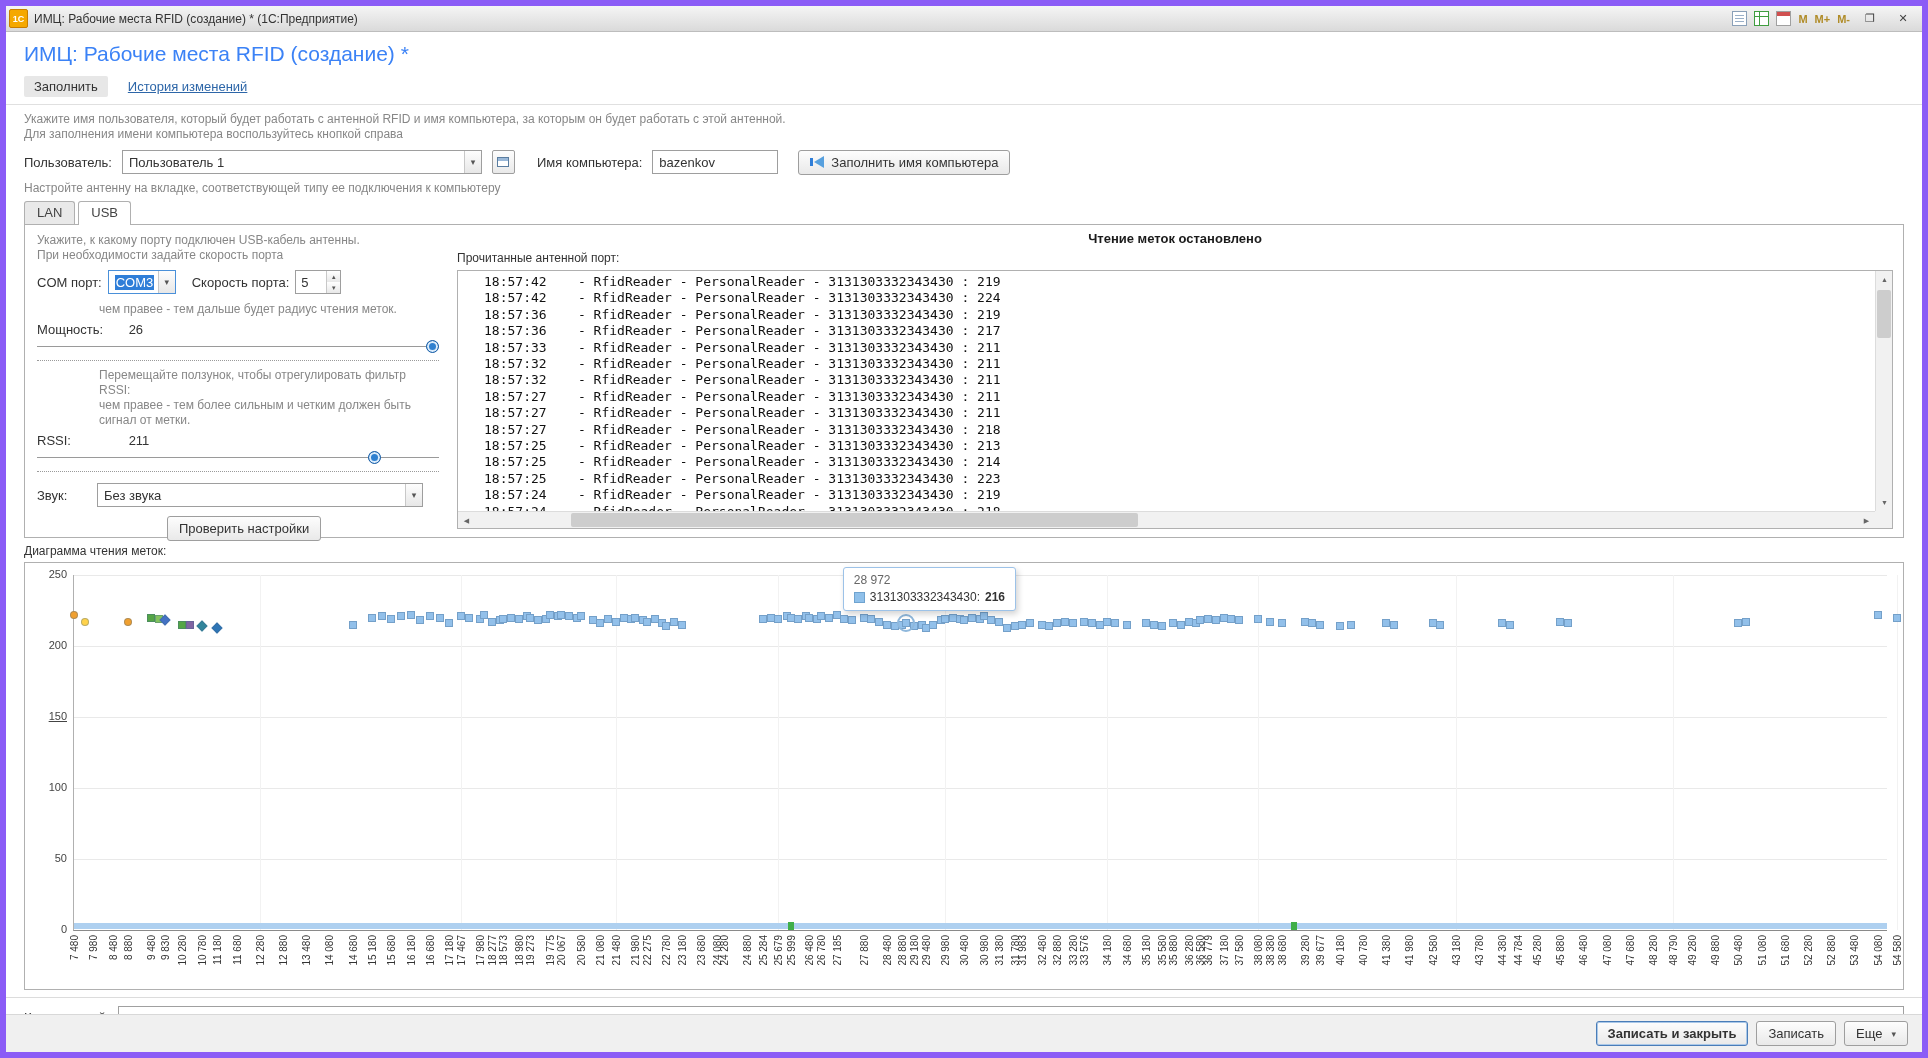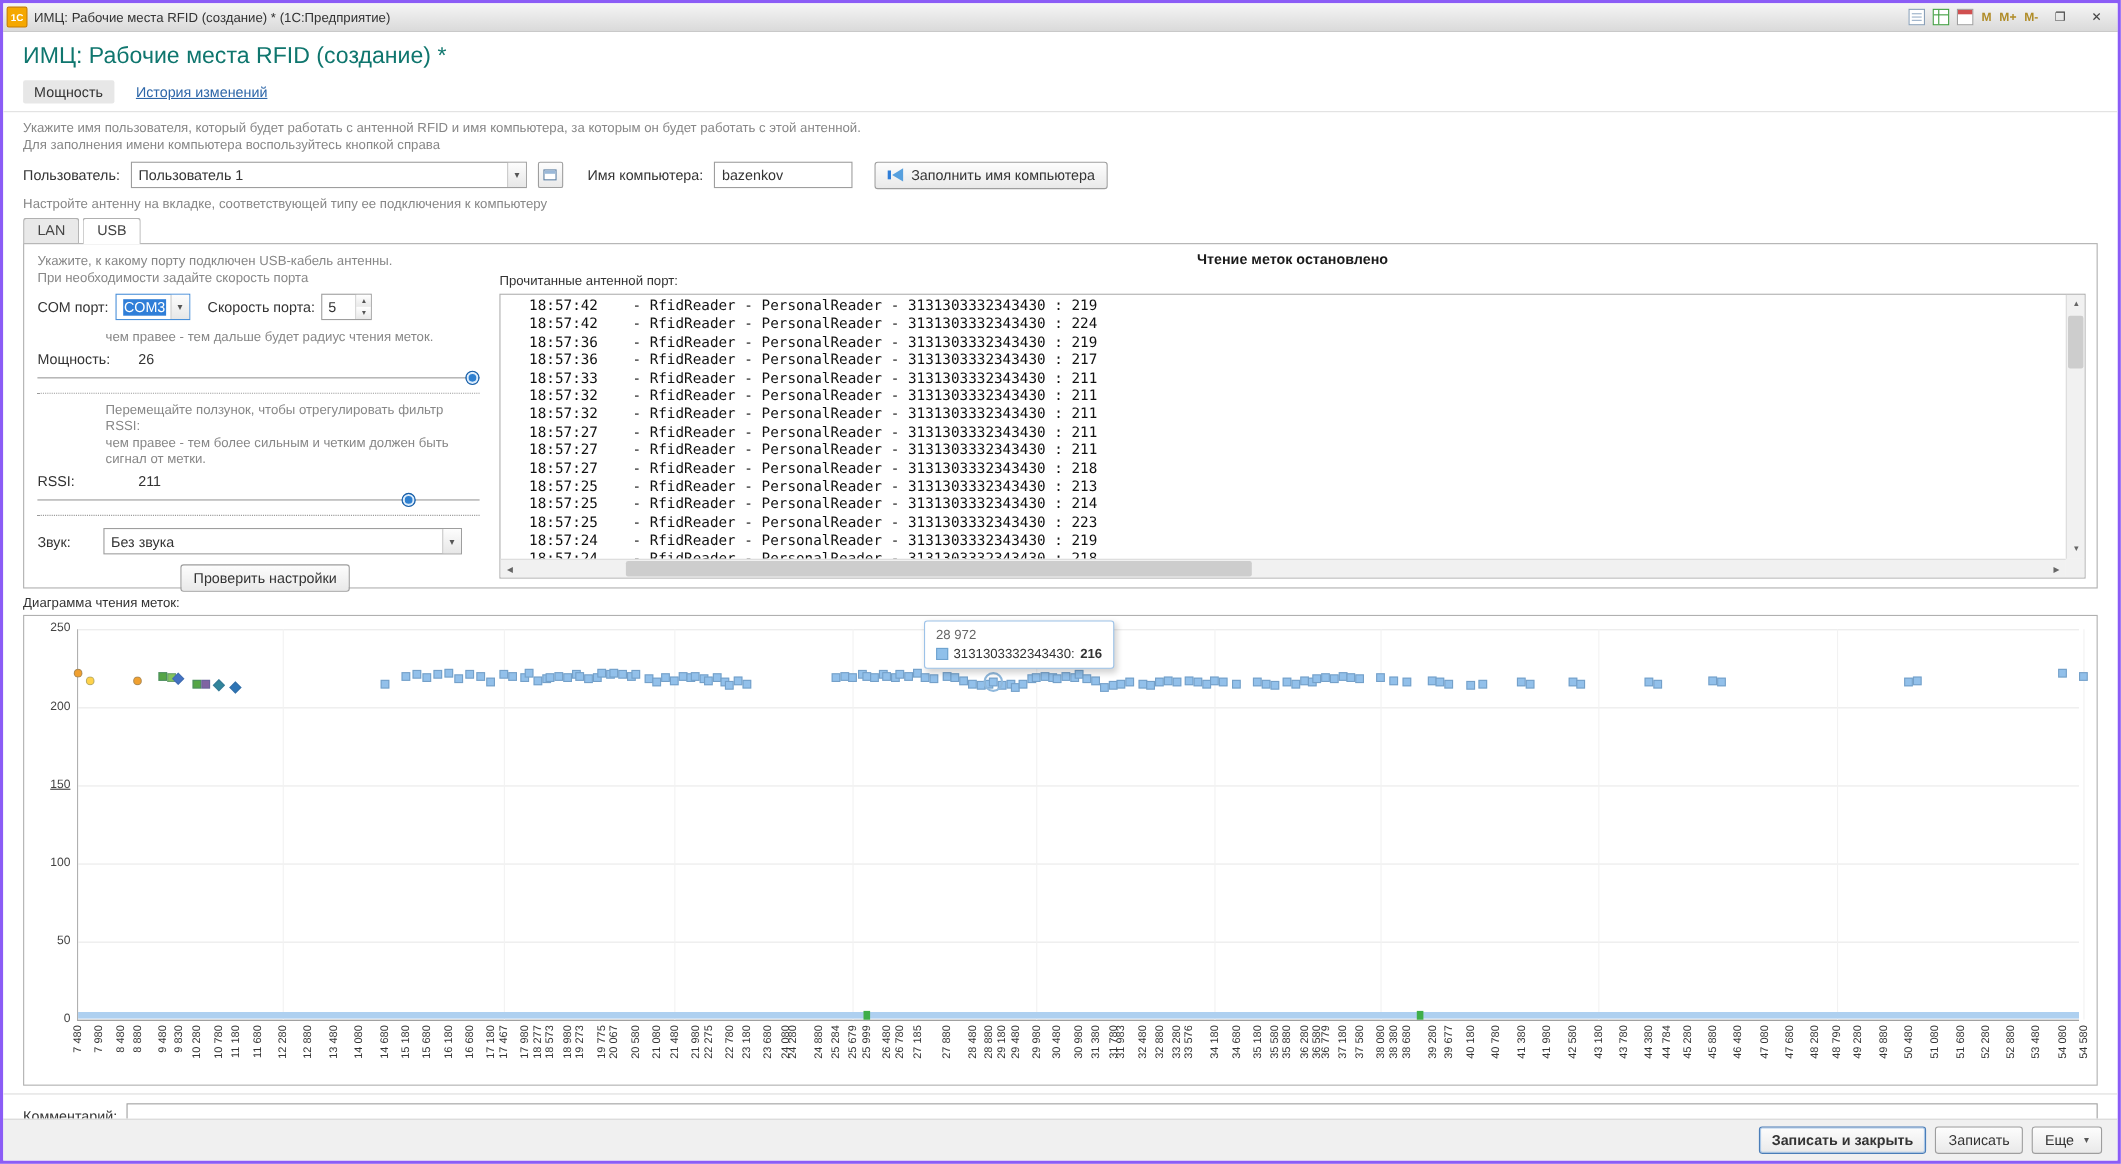--- a/index.html
+++ b/index.html
@@ -1,38 +1,38 @@
 <!DOCTYPE html>
 <html><head>
 <meta charset="utf-8">
 <style>
   * { box-sizing: border-box; }
   html,body { margin:0; padding:0; }
   body { width:1928px; height:1058px; background:#e8e8e8; font-family:"Liberation Sans","DejaVu Sans",sans-serif; font-size:13px; color:#333; overflow:hidden; }
-  .window { position:absolute; inset:0; border:3px solid #8b5cf6; background:#fff; display:flex; flex-direction:column; }
+  .window { position:absolute; inset:0; border:6px solid #8b5cf6; background:#fff; display:flex; flex-direction:column; }
 
   
   .titlebar { height:26px; flex:none; background:linear-gradient(#f5f5f5,#dadada); border-bottom:1px solid #bdbdbd; display:flex; align-items:center; padding:0 4px 0 3px; gap:6px; }
   .app-icon { width:19px; height:19px; background:#f5a800; border:1px solid #c87d00; border-radius:2px; color:#fff; font-weight:bold; font-size:9px; display:flex; align-items:center; justify-content:center; flex:none; }
   .title-text { font-size:12px; color:#333; white-space:nowrap; }
   .titlebar-right { margin-left:auto; display:flex; align-items:center; gap:7px; padding-right:2px; }
   .tb-icon { width:15px; height:15px; display:inline-block; position:relative; background:#fff; }
   .tb-icon.doc { border:1px solid #8aa0b8; }
   .tb-icon.doc::after { content:""; position:absolute; left:2px; right:2px; top:3px; height:1px; background:#9ab0c8; box-shadow:0 3px 0 #9ab0c8,0 6px 0 #9ab0c8; }
   .tb-icon.table { border:1px solid #3f9d3f; }
   .tb-icon.table::before { content:""; position:absolute; left:0; right:0; top:4px; height:1px; background:#3f9d3f; }
   .tb-icon.table::after { content:""; position:absolute; top:0; bottom:0; left:4px; width:1px; background:#3f9d3f; }
   .tb-icon.cal { border:1px solid #a0a0a0; }
   .tb-icon.cal::before { content:""; position:absolute; left:0; right:0; top:0; height:4px; background:#d05050; }
   .m-btn { font-size:11px; font-weight:bold; color:#b08c28; cursor:default; }
   .win-btn { width:26px; height:20px; display:flex; align-items:center; justify-content:center; font-size:11px; color:#444; border-radius:2px; }
 
   
   .content { flex:1; padding:4px 18px 0; overflow:hidden; background:#fff; }
-  .page-title { font-size:21px; color:#0f766e; margin:6px 0 8px; font-weight:400; }
+  .page-title { font-size:21px; color:#3b82f6; margin:6px 0 8px; font-weight:400; }
   .nav-tabs { display:flex; align-items:center; gap:20px; margin-bottom:6px; height:24px; }
   .nav-tab-active { background:#e7e7e7; padding:3px 10px; border-radius:2px; color:#333; cursor:default; }
   .nav-tab-link { color:#2d66a8; text-decoration:underline; cursor:pointer; }
   .nav-sep { border-bottom:1px solid #e0e0e0; margin:2px -18px 7px; }
   .hint { color:#878787; font-size:12px; line-height:15px; }
 
   .form-row { display:flex; align-items:center; gap:10px; margin:7px 0 6px; height:26px; }
   .label { color:#333; white-space:nowrap; }
   .combo { display:flex; border:1px solid #9e9e9e; background:#fff; height:24px; align-items:stretch; }
   .combo.focused { border-color:#4a90d9; }
@@ -124,21 +124,21 @@
       <span class="m-btn">M-</span>
       <span class="win-btn">❐</span>
       <span class="win-btn">✕</span>
     </div>
   </div>
 
   <div class="content">
     <div class="page-title">ИМЦ: Рабочие места RFID (создание) *</div>
 
     <div class="nav-tabs">
-      <div class="nav-tab-active">Мощность</div>
+      <div class="nav-tab-active">Заполнить</div>
       <a class="nav-tab-link">История изменений</a>
     </div>
     <div class="nav-sep"></div>
 
     <div class="hint">Укажите имя пользователя, который будет работать с антенной RFID и имя компьютера, за которым он будет работать с этой антенной.</div>
     <div class="hint">Для заполнения имени компьютера воспользуйтесь кнопкой справа</div>
 
     <div class="form-row">
       <span class="label">Пользователь:</span>
       <div class="combo" style="width:360px">

